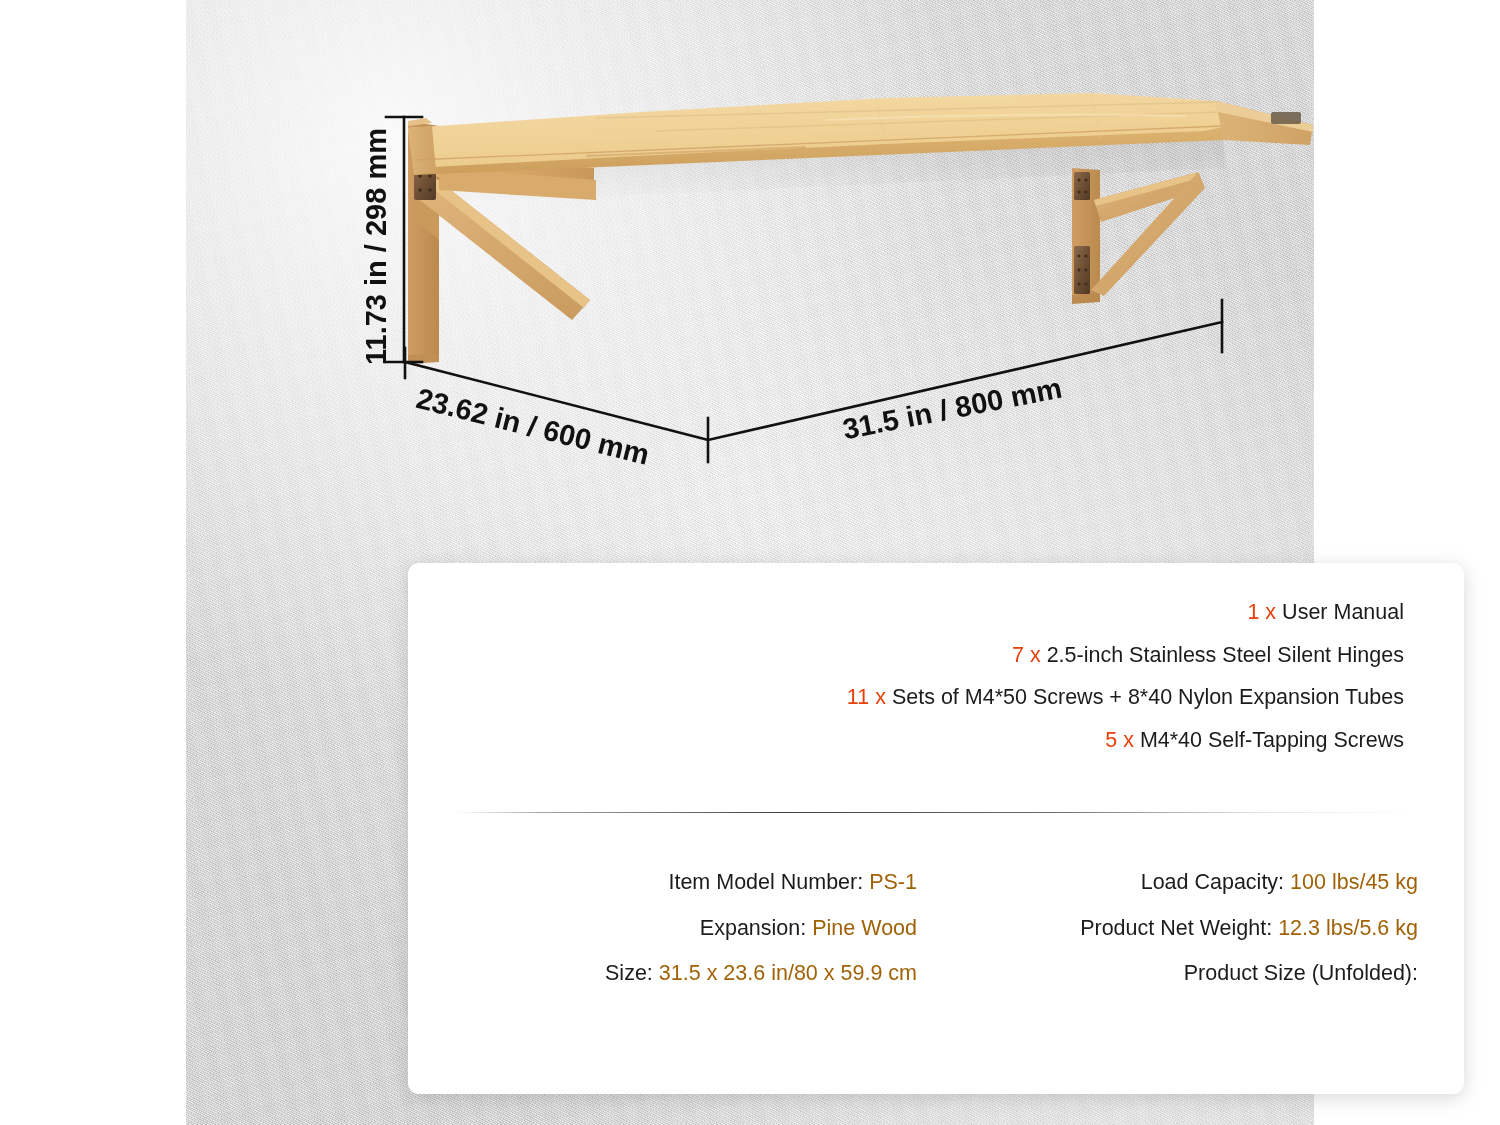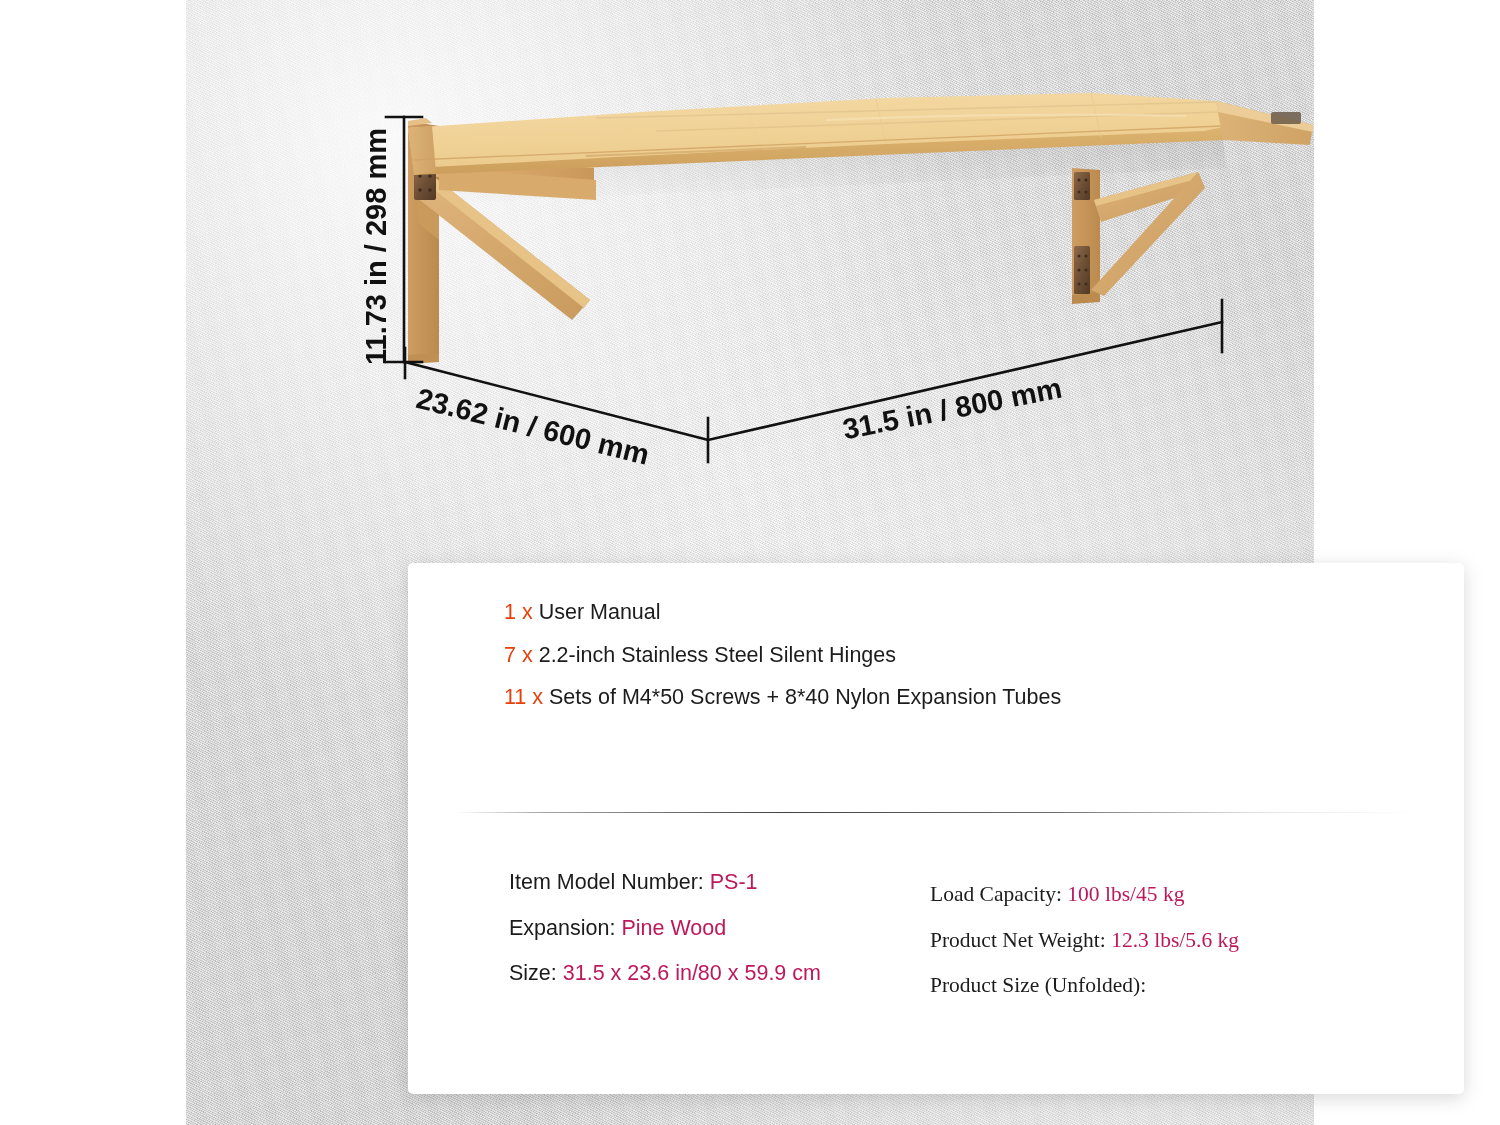--- a/index.html
+++ b/index.html
@@ -90,22 +90,23 @@
   }
 
   
   #info-card {
     position: absolute;
     left: 222px;
     top: 563px;
     width: 1056px;
     height: 531px;
     background: #ffffff;
-    border-radius: 5px;
+    border-radius: 11px;
     box-shadow: 0 4px 18px rgba(120,120,120,0.28);
+    text-align: right;
   }
 
   
   #packing-list {
     position: absolute;
     left: 96px;
     top: 28px;
     width: 900px;
   }
   .pack-row {
@@ -140,37 +141,36 @@
   
   #spec-col-left {
     position: absolute;
     left: 89px;
     top: 297px;
     width: 420px;
   }
   #spec-col-right {
     position: absolute;
     left: 510px;
-    top: 309px;
+    top: 297px;
     width: 500px;
-    font-family: Liberation Serif, serif;
   }
   .spec-row {
     font-size: 21.5px;
     line-height: 45.5px;
     color: #1c1c1c;
     white-space: nowrap;
   }
   .spec-row.multiline {
     line-height: 31px;
     white-space: normal;
     padding-top: 7px;
   }
   .spec-key { color: #1c1c1c; margin-left: 12px; }
-  .spec-val { color: #be185d; }
+  .spec-val { color: #a16207; }
   .spec-val-block { color: #e8400a; display: block; }
 </style>
 </head>
 <body>
 
 <div id="page">
 
   <div id="photo-panel">
 
     <svg id="product" viewBox="0 0 1128 560">
@@ -331,26 +331,30 @@
 
     <div id="info-card">
 
       <div id="packing-list">
         <div class="pack-row">
           <span class="pack-qty">1 x</span>
           <span class="pack-name">User Manual</span>
         </div>
         <div class="pack-row">
           <span class="pack-qty">7 x</span>
-          <span class="pack-name">2.2-inch Stainless Steel Silent Hinges</span>
+          <span class="pack-name">2.5-inch Stainless Steel Silent Hinges</span>
         </div>
         <div class="pack-row">
           <span class="pack-qty">11 x</span>
           <span class="pack-name">Sets of M4*50 Screws + 8*40 Nylon Expansion Tubes</span>
         </div>
+        <div class="pack-row">
+          <span class="pack-qty">5 x</span>
+          <span class="pack-name">M4*40 Self-Tapping Screws</span>
+        </div>
       </div>
 
       <div id="card-divider"></div>
 
       <div id="spec-col-left">
         <div class="spec-row">
           <span class="spec-key">Item Model Number:</span>
           <span class="spec-val">PS-1</span>
         </div>
         <div class="spec-row">

